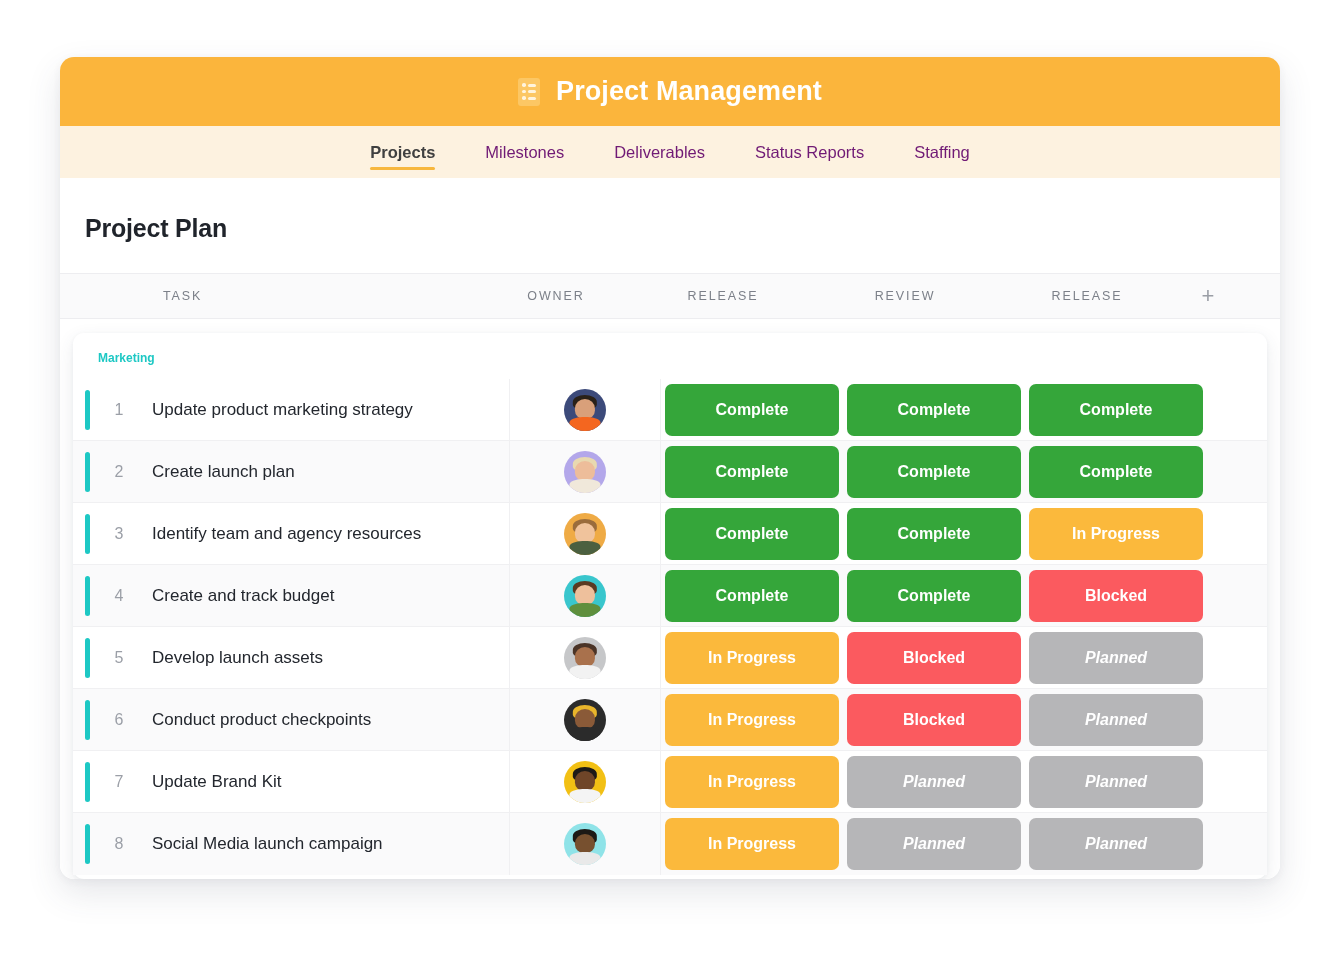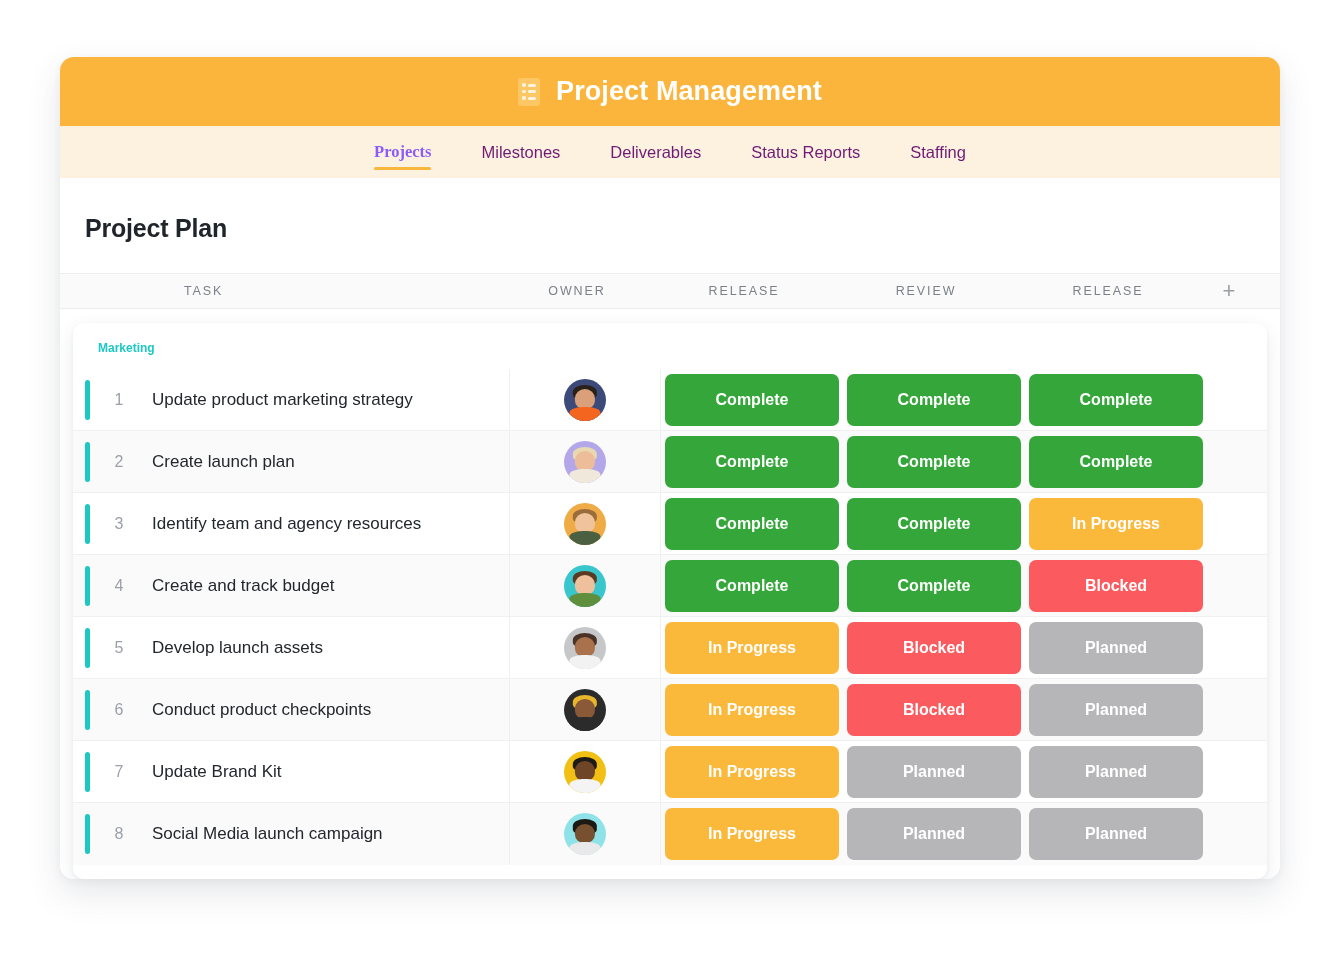--- a/index.html
+++ b/index.html
@@ -78,21 +78,21 @@
   .tab {
     position: relative;
     display: flex;
     align-items: center;
     padding: 0 25px;
     font-size: 16.5px;
     color: #701a75;
     cursor: pointer;
     white-space: nowrap;
   }
-  .tab.active { font-weight: bold; color: #8b5cf6; font-family: Liberation Serif, serif; }
+  .tab.active { font-weight: bold; color: #404040; }
   .tab.active::after {
     content: "";
     position: absolute;
     left: 25px; right: 25px; bottom: 8px;
     height: 3.5px;
     border-radius: 2px;
     background: #f6b githubplaceholder;
   }
   .tab.active::after { background: #f7b73e; }
 
@@ -108,28 +108,27 @@
     font-size: 25px;
     font-weight: bold;
     color: #20242b;
     padding: 36px 0 0 25px;
     letter-spacing: -0.2px;
   }
 
   
   .col-head {
     margin-top: 30px;
-    height: 36px;
+    height: 46px;
     background: #fafafb;
     border-top: 1px solid #ededf0;
     border-bottom: 1px solid #ededf0;
     display: flex;
     align-items: center;
     flex: 0 0 auto;
-    justify-content: center;
   }
   .ch-label {
     font-size: 12.5px;
     letter-spacing: 1.9px;
     color: #7c8089;
     font-weight: normal;
     text-align: center;
   }
   .ch-task { width: 420px; padding-left: 103px; text-align: left; }
   .ch-owner { width: 152px; }
@@ -252,21 +251,21 @@
     justify-content: center;
     color: #ffffff;
     font-size: 16px;
     font-weight: bold;
     cursor: pointer;
     user-select: none;
   }
   .badge.complete   { background: #35a63a; }
   .badge.inprogress { background: #fbb93c; }
   .badge.blocked    { background: #fb5a5f; }
-  .badge.planned    { background: #b6b6b8; }
+  .badge.planned    { background: #b6b6b8; font-style: italic; }
 
   .tail-cell {
     width: 60px;
     flex: 0 0 auto;
     height: 62px;
   }
 </style>
 </head>
 <body>
 

